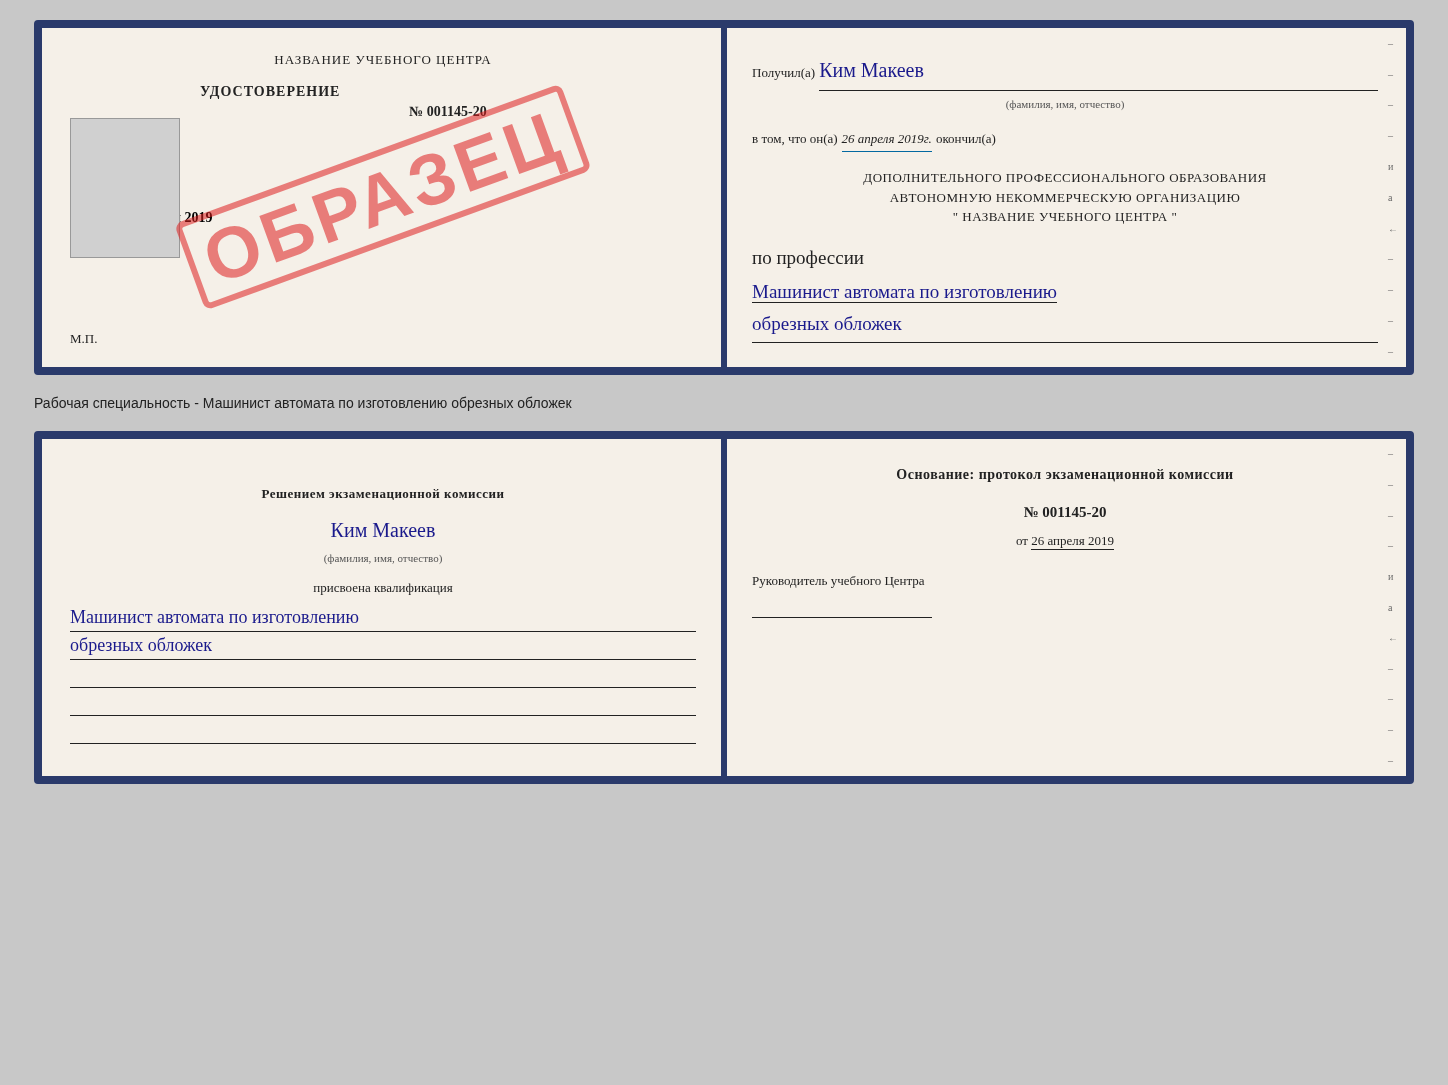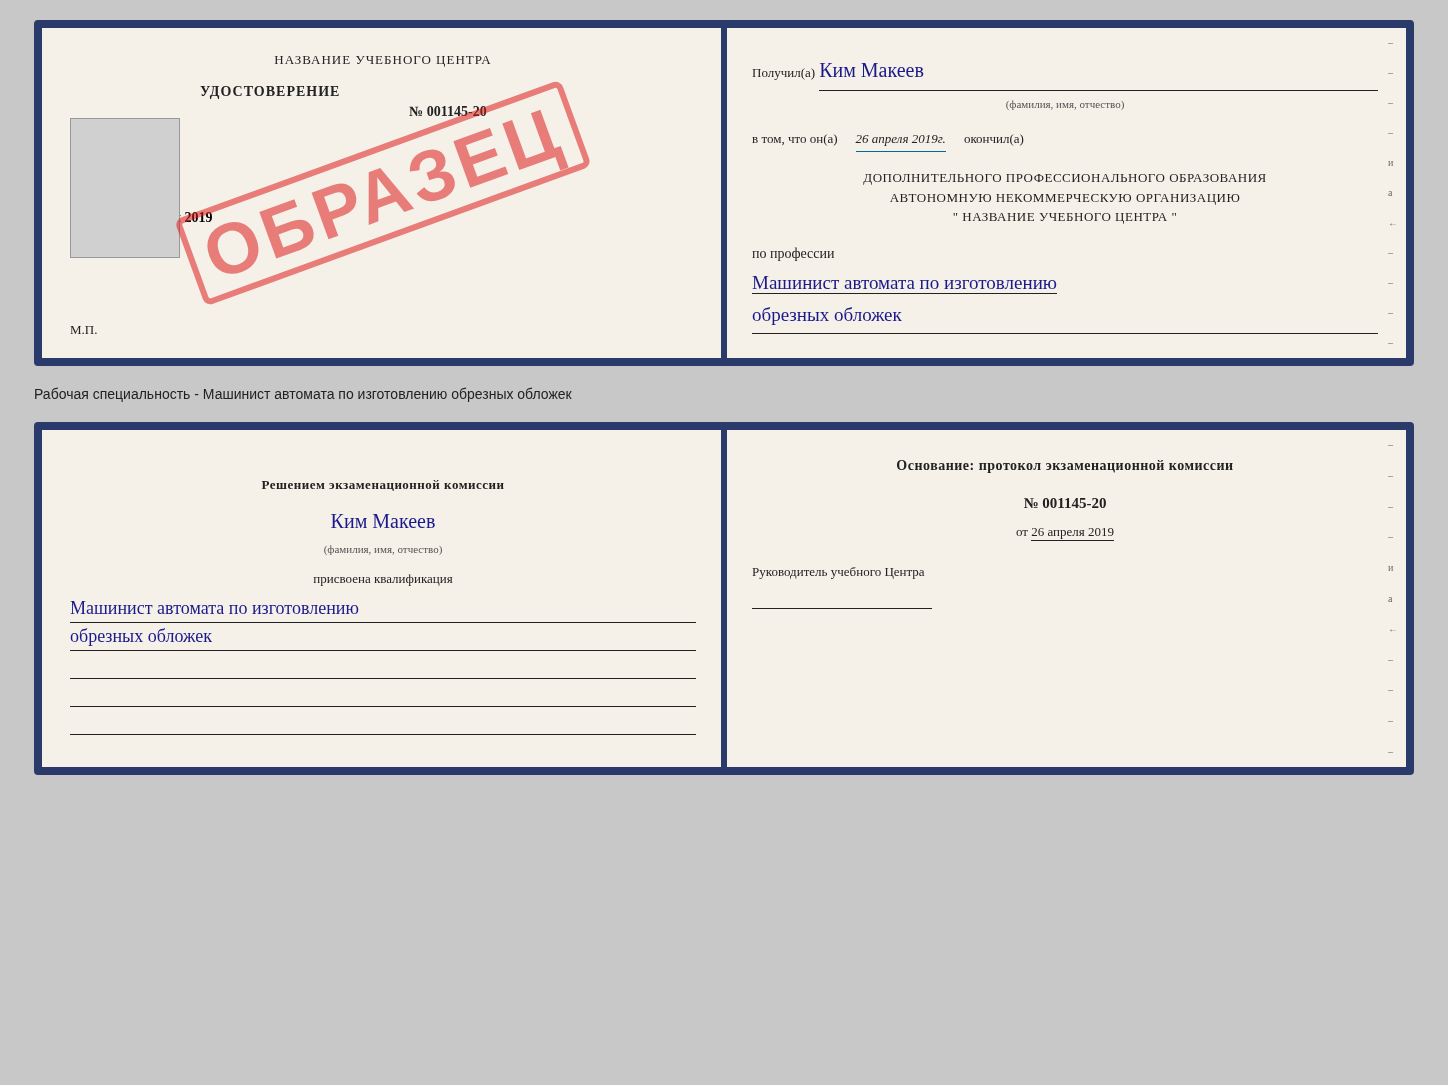--- a/index.html
+++ b/index.html
@@ -162,42 +162,42 @@
     .fio-hint {
       font-size: 11px;
       color: #555;
       text-align: center;
       margin-bottom: 12px;
     }
 
     .vtom-row {
       display: flex;
       align-items: baseline;
-      gap: 18px;
+      gap: 4px;
       margin-bottom: 16px;
     }
 
     .date-underline {
       font-style: italic;
       border-bottom: 1px solid #0369a1;
       padding-bottom: 1px;
       font-size: 13px;
     }
 
     .org-block {
       text-align: center;
       font-size: 13px;
       line-height: 1.5;
       text-transform: uppercase;
       letter-spacing: 0.5px;
       margin-bottom: 14px;
     }
 
     .profession-label {
-      font-size: 14px;
+      font-size: 19px;
       margin-bottom: 4px;
     }
 
     .profession-name {
       font-family: 'Palatino Linotype', Palatino, serif;
       font-size: 19px;
       color: #1a1a8c;
       border-bottom: 1px solid #222;
       line-height: 1.4;
     }

